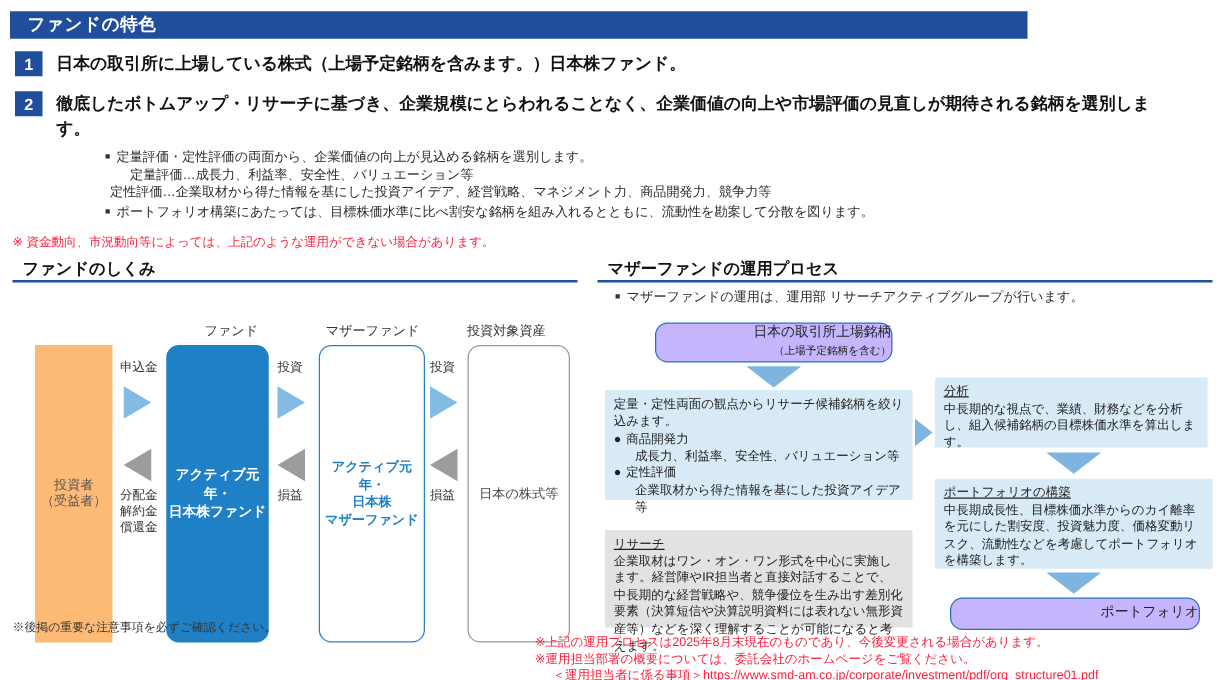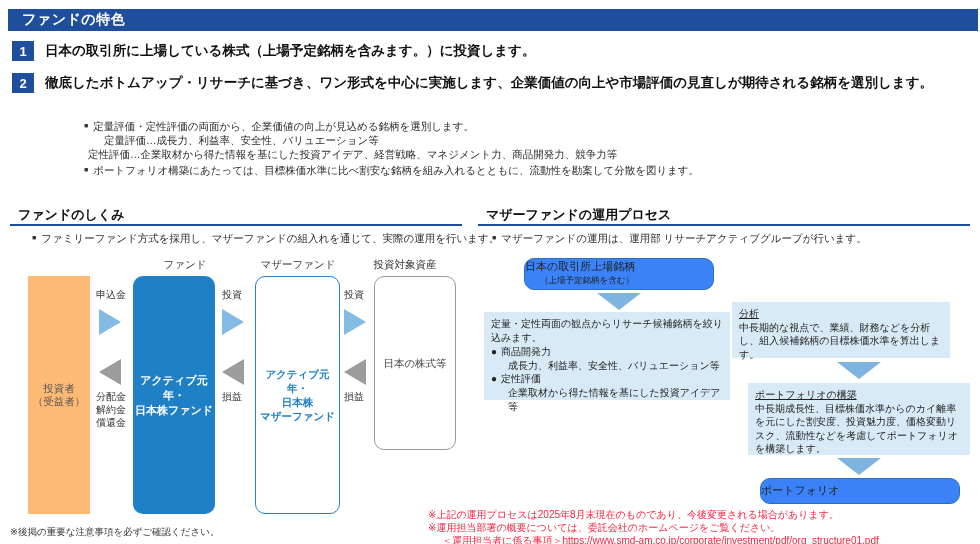--- a/index.html
+++ b/index.html
@@ -14,21 +14,21 @@
     color: #222222;
     position: relative;
     overflow: hidden;
   }
   .page { position: relative; width: 980px; height: 544px; }
 
   
   .section-header {
     position: absolute;
     left: 8px; top: 9px;
-    width: 970px; height: 22px;
+    width: 814px; height: 22px;
     background: #1f4e9c;
     display: flex; align-items: center;
   }
   .section-header .title {
     color: #ffffff;
     font-size: 14px;
     font-weight: bold;
     padding-left: 14px;
     letter-spacing: 0.5px;
   }
@@ -169,23 +169,23 @@
   .pbox {
     position: absolute;
     box-sizing: border-box;
     font-size: 10px;
     line-height: 13.6px;
     color: #222;
   }
   .pbox-outline {
     border: 1.6px solid #2a6fbf;
     border-radius: 10px;
-    background: #3b82f6;
+    background: #c4b5fd;
     display: flex; flex-direction: column;
-    align-items: flex-start; justify-content: center;
+    align-items: flex-end; justify-content: center;
   }
   .pbox-fill {
     background: #d9eaf7;
     padding: 5px 7px 5px 7px;
   }
   .pbox-gray {
     background: #e2e2e2;
     padding: 5px 7px;
   }
   .pbox .hd { text-decoration: underline; display: block; }
@@ -200,55 +200,56 @@
   }
   .arrow-right-blue-sm {
     position: absolute;
     width: 0; height: 0;
     border-top: 11px solid transparent;
     border-bottom: 11px solid transparent;
     border-left: 14px solid #7fb4e0;
   }
   #foot-left {
     position: absolute;
-    left: 10px; top: 526px;
+    left: 10px; top: 496px;
     font-size: 9.5px;
     color: #333;
+    font-family: Liberation Mono, monospace;
   }
   #foot-right { left: 428px; top: 508px; }
   #foot-right div { white-space: nowrap; }
 </style>
 </head>
 <body>
 
 <div class="page">
 
   <div class="section-header">
     <span class="title">ファンドの特色</span>
   </div>
 
   <div class="feature" id="feature-1">
     <span class="num">1</span>
-    <span class="txt" style="width:880px;">日本の取引所に上場している株式（上場予定銘柄を含みます。）に投資します。</span>
+    <span class="txt" style="width:880px;">日本の取引所に上場している株式（上場予定銘柄を含みます。）日本株ファンド。</span>
   </div>
 
   <div class="feature" id="feature-2">
     <span class="num">2</span>
-    <span class="txt" style="width:890px;">徹底したボトムアップ・リサーチに基づき、ワン形式を中心に実施します、企業価値の向上や市場評価の見直しが期待される銘柄を選別します。</span>
+    <span class="txt" style="width:890px;">徹底したボトムアップ・リサーチに基づき、企業規模にとらわれることなく、企業価値の向上や市場評価の見直しが期待される銘柄を選別します。</span>
   </div>
 
   <div class="subnote sq-bullet" id="sub-1">定量評価・定性評価の両面から、企業価値の向上が見込める銘柄を選別します。</div>
   <div class="subnote" id="sub-1a">定量評価…成長力、利益率、安全性、バリュエーション等</div>
   <div class="subnote" id="sub-1b">定性評価…企業取材から得た情報を基にした投資アイデア、経営戦略、マネジメント力、商品開発力、競争力等</div>
   <div class="subnote sq-bullet" id="sub-2">ポートフォリオ構築にあたっては、目標株価水準に比べ割安な銘柄を組み入れるとともに、流動性を勘案して分散を図ります。</div>
 
+  <div class="redline" id="warn-1">※ 資金動向、市況動向等によっては、上記のような運用ができない場合があります。</div>
 
   <div class="col-head" id="head-left">ファンドのしくみ</div>
   <div class="col-rule" id="rule-left"></div>
-  <div class="lead sq-bullet" id="lead-left">ファミリーファンド方式を採用し、マザーファンドの組入れを通じて、実際の運用を行います。</div>
 
   <div class="col-head" id="head-right">マザーファンドの運用プロセス</div>
   <div class="col-rule" id="rule-right"></div>
   <div class="lead sq-bullet" id="lead-right">マザーファンドの運用は、運用部 リサーチアクティブグループが行います。</div>
 
   <div class="dg-label" style="left:140px; top:258px; width:90px;">ファンド</div>
   <div class="dg-label" style="left:243px; top:258px; width:110px;">マザーファンド</div>
   <div class="dg-label" style="left:355px; top:258px; width:100px;">投資対象資産</div>
 
   <div class="dg-box dg-gray" style="left:28px; top:276px; width:62px; height:238px; flex-direction:column;">
@@ -279,21 +280,21 @@
     <span>アクティブ元年・</span>
     <span>日本株</span>
     <span>マザーファンド</span>
   </div>
 
   <div class="flow-lbl" style="left:344px; top:288px;">投資</div>
   <div class="arrow-r-blue" style="left:344px; top:309px;"></div>
   <div class="arrow-l-gray" style="left:344px; top:359px;"></div>
   <div class="flow-lbl" style="left:344px; top:390px;">損益</div>
 
-  <div class="dg-box dg-outline-gray" style="left:374px; top:276px; width:82px; height:174px;">日本の株式等</div>
+  <div class="dg-box dg-outline-gray" style="left:374px; top:276px; width:82px; height:238px;">日本の株式等</div>
 
   <div class="pbox pbox-outline" style="left:524px; top:258px; width:190px; height:32px;">
     <span style="font-size:11px;">日本の取引所上場銘柄</span>
     <span style="font-size:8.5px;margin-left:15px;">（上場予定銘柄を含む）</span>
   </div>
   <div class="arrow-down-blue" style="left:597px; top:293px;"></div>
 
   <div class="pbox pbox-fill" style="left:484px; top:312px; width:246px; height:88px;">
     <span>定量・定性両面の観点からリサーチ候補銘柄を絞り込みます。</span>
     <div class="dot-item" style="margin-top:1px;">
@@ -301,24 +302,28 @@
       <span>商品開発力</span>
     </div>
     <div style="padding-left:17px;">成長力、利益率、安全性、バリュエーション等</div>
     <div class="dot-item">
       <span class="dot">●</span>
       <span>定性評価</span>
     </div>
     <div style="padding-left:17px;">企業取材から得た情報を基にした投資アイデア等</div>
   </div>
 
+  <div class="pbox pbox-gray" style="left:484px; top:424px; width:246px; height:78px;">
+    <span class="hd">リサーチ</span>
+    <span>企業取材はワン・オン・ワン形式を中心に実施します。経営陣やIR担当者と直接対話することで、中長期的な経営戦略や、競争優位を生み出す差別化要素（決算短信や決算説明資料には表れない無形資産等）などを深く理解することが可能になると考えます。</span>
+  </div>
 
   <div class="arrow-right-blue-sm" style="left:732px; top:335px;"></div>
 
-  <div class="pbox pbox-fill" style="left:732px; top:302px; width:218px; height:56px;">
+  <div class="pbox pbox-fill" style="left:748px; top:302px; width:218px; height:56px;">
     <span class="hd">分析</span>
     <span>中長期的な視点で、業績、財務などを分析し、組入候補銘柄の目標株価水準を算出します。</span>
   </div>
   <div class="arrow-down-blue" style="left:837px; top:362px;"></div>
 
   <div class="pbox pbox-fill" style="left:748px; top:383px; width:222px; height:72px;">
     <span class="hd">ポートフォリオの構築</span>
     <span>中長期成長性、目標株価水準からのカイ離率を元にした割安度、投資魅力度、価格変動リスク、流動性などを考慮してポートフォリオを構築します。</span>
   </div>
   <div class="arrow-down-blue" style="left:837px; top:458px;"></div>

